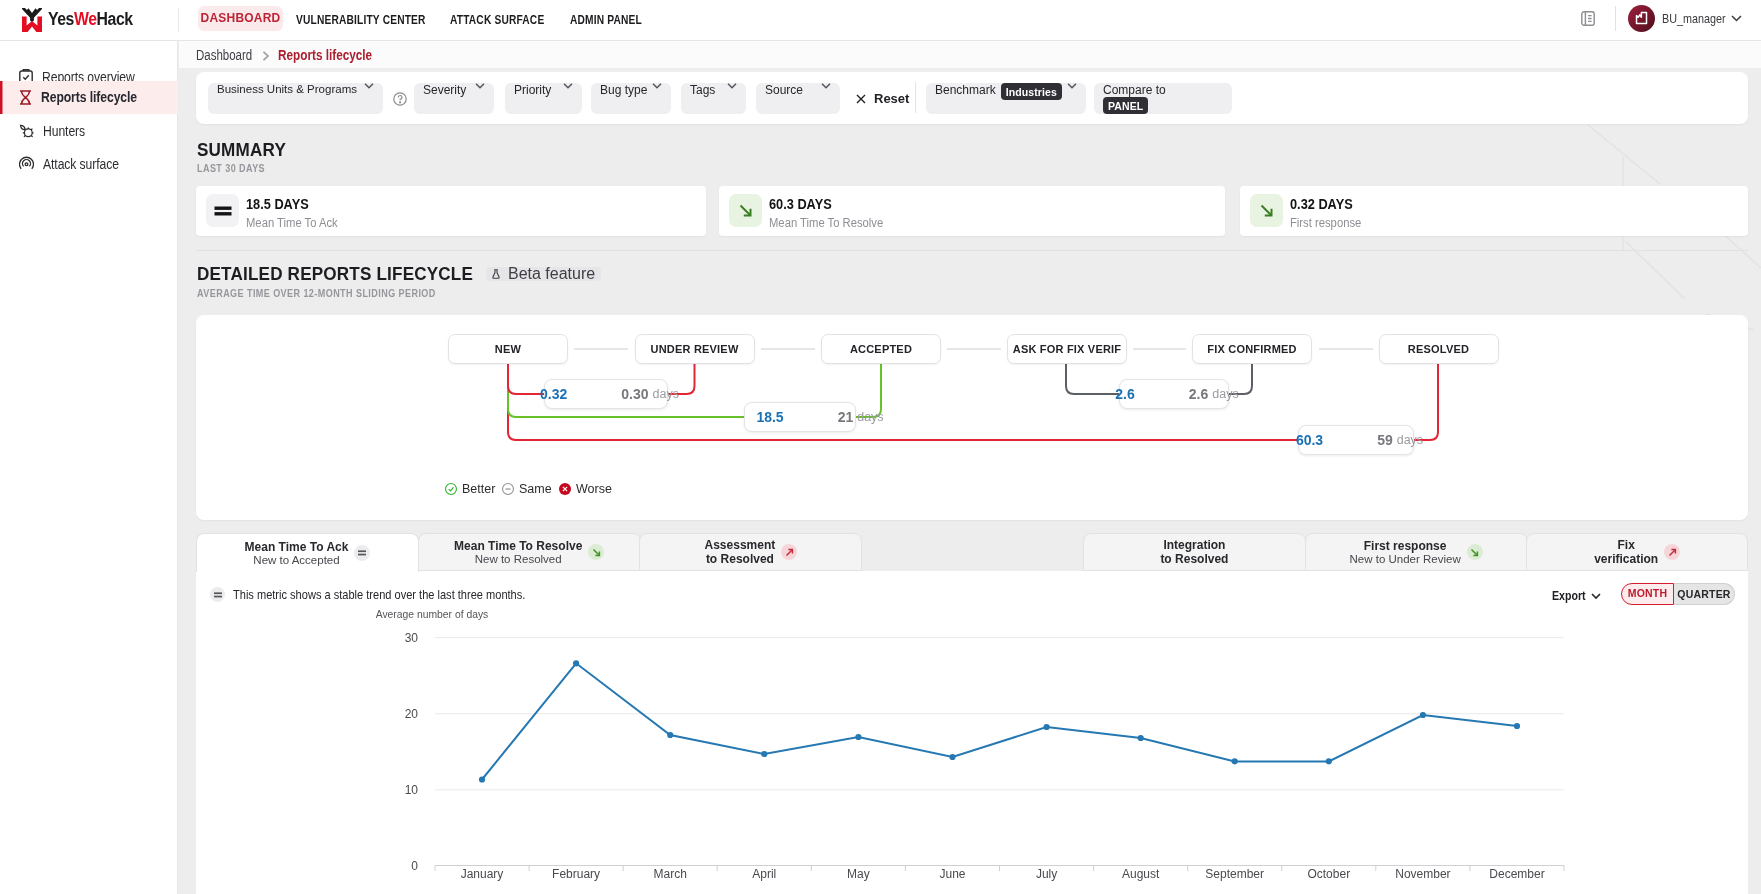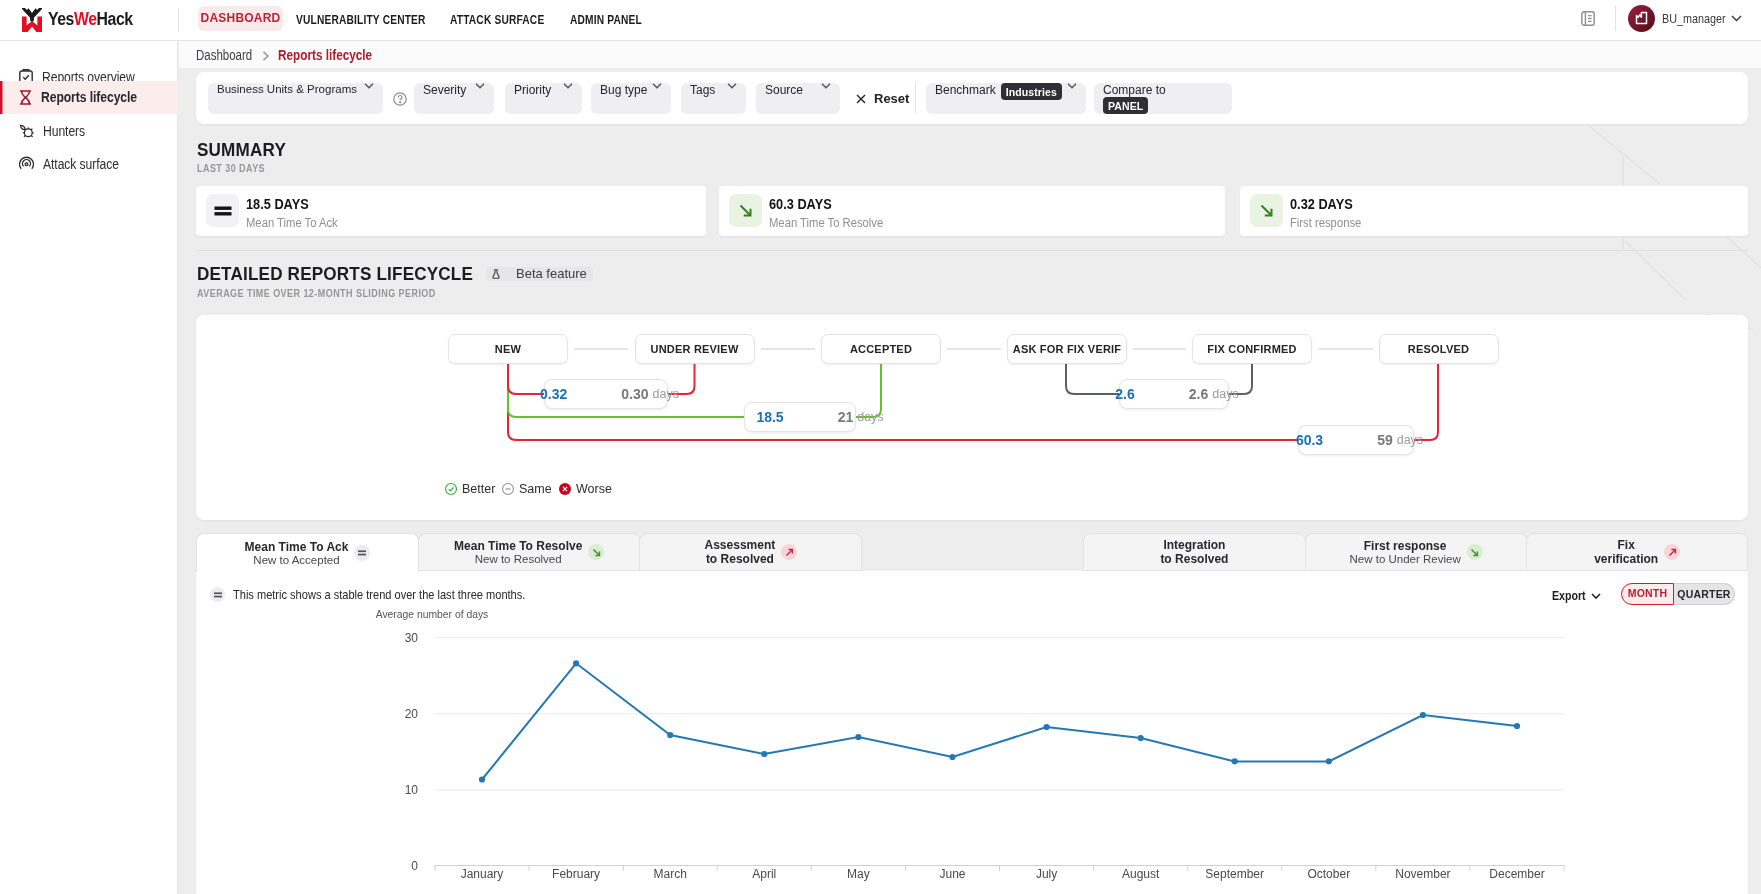--- a/index.html
+++ b/index.html
@@ -262,21 +262,21 @@
     <div class="s">First response</div>
 </div>
 
 <div class="abs" style="left:196px; top:250px; width:1552px; height:1px; background:#e1e1e3;"></div>
 
 <div class="h1" style="left:197px; top:263px;">DETAILED REPORTS LIFECYCLE</div>
 <div class="abs" style="left:486px; top:266.5px; height:14.5px; background:#e6e6e8; border-radius:4px; display:flex; align-items:center; padding:0 6px;">
   <svg width="8" height="10" viewBox="0 0 8 10" fill="none" stroke="#3e3e44" stroke-width="1.1">
       <path d="M3 0.8 L3 3.6 L0.9 8.2 A0.8 0.8 0 0 0 1.6 9.2 L6.4 9.2 A0.8 0.8 0 0 0 7.1 8.2 L5 3.6 L5 0.8 M2.2 0.7 L5.8 0.7"></path>
     </svg>
-  <span style="font-size:13px; color:#3e3e44; margin-left:16px;text-align:right;">Beta feature</span>
+  <span style="font-size:16px; color:#3e3e44; margin-left:8px;text-align:right;">Beta feature</span>
 </div>
 <div class="h1sub" style="left:197px; top:287px;">AVERAGE TIME OVER 12-MONTH SLIDING PERIOD</div>
 
 <div id="life">
   <div class="dashline" style="left:378px; width:54px;"></div>
   <div class="dashline" style="left:564.5px; width:54px;"></div>
   <div class="dashline" style="left:751px; width:54px;"></div>
   <div class="dashline" style="left:937px; width:53px;"></div>
   <div class="dashline" style="left:1122.5px; width:54px;"></div>
   <svg class="abs" style="left:0; top:0;" width="1552" height="205" fill="none">

